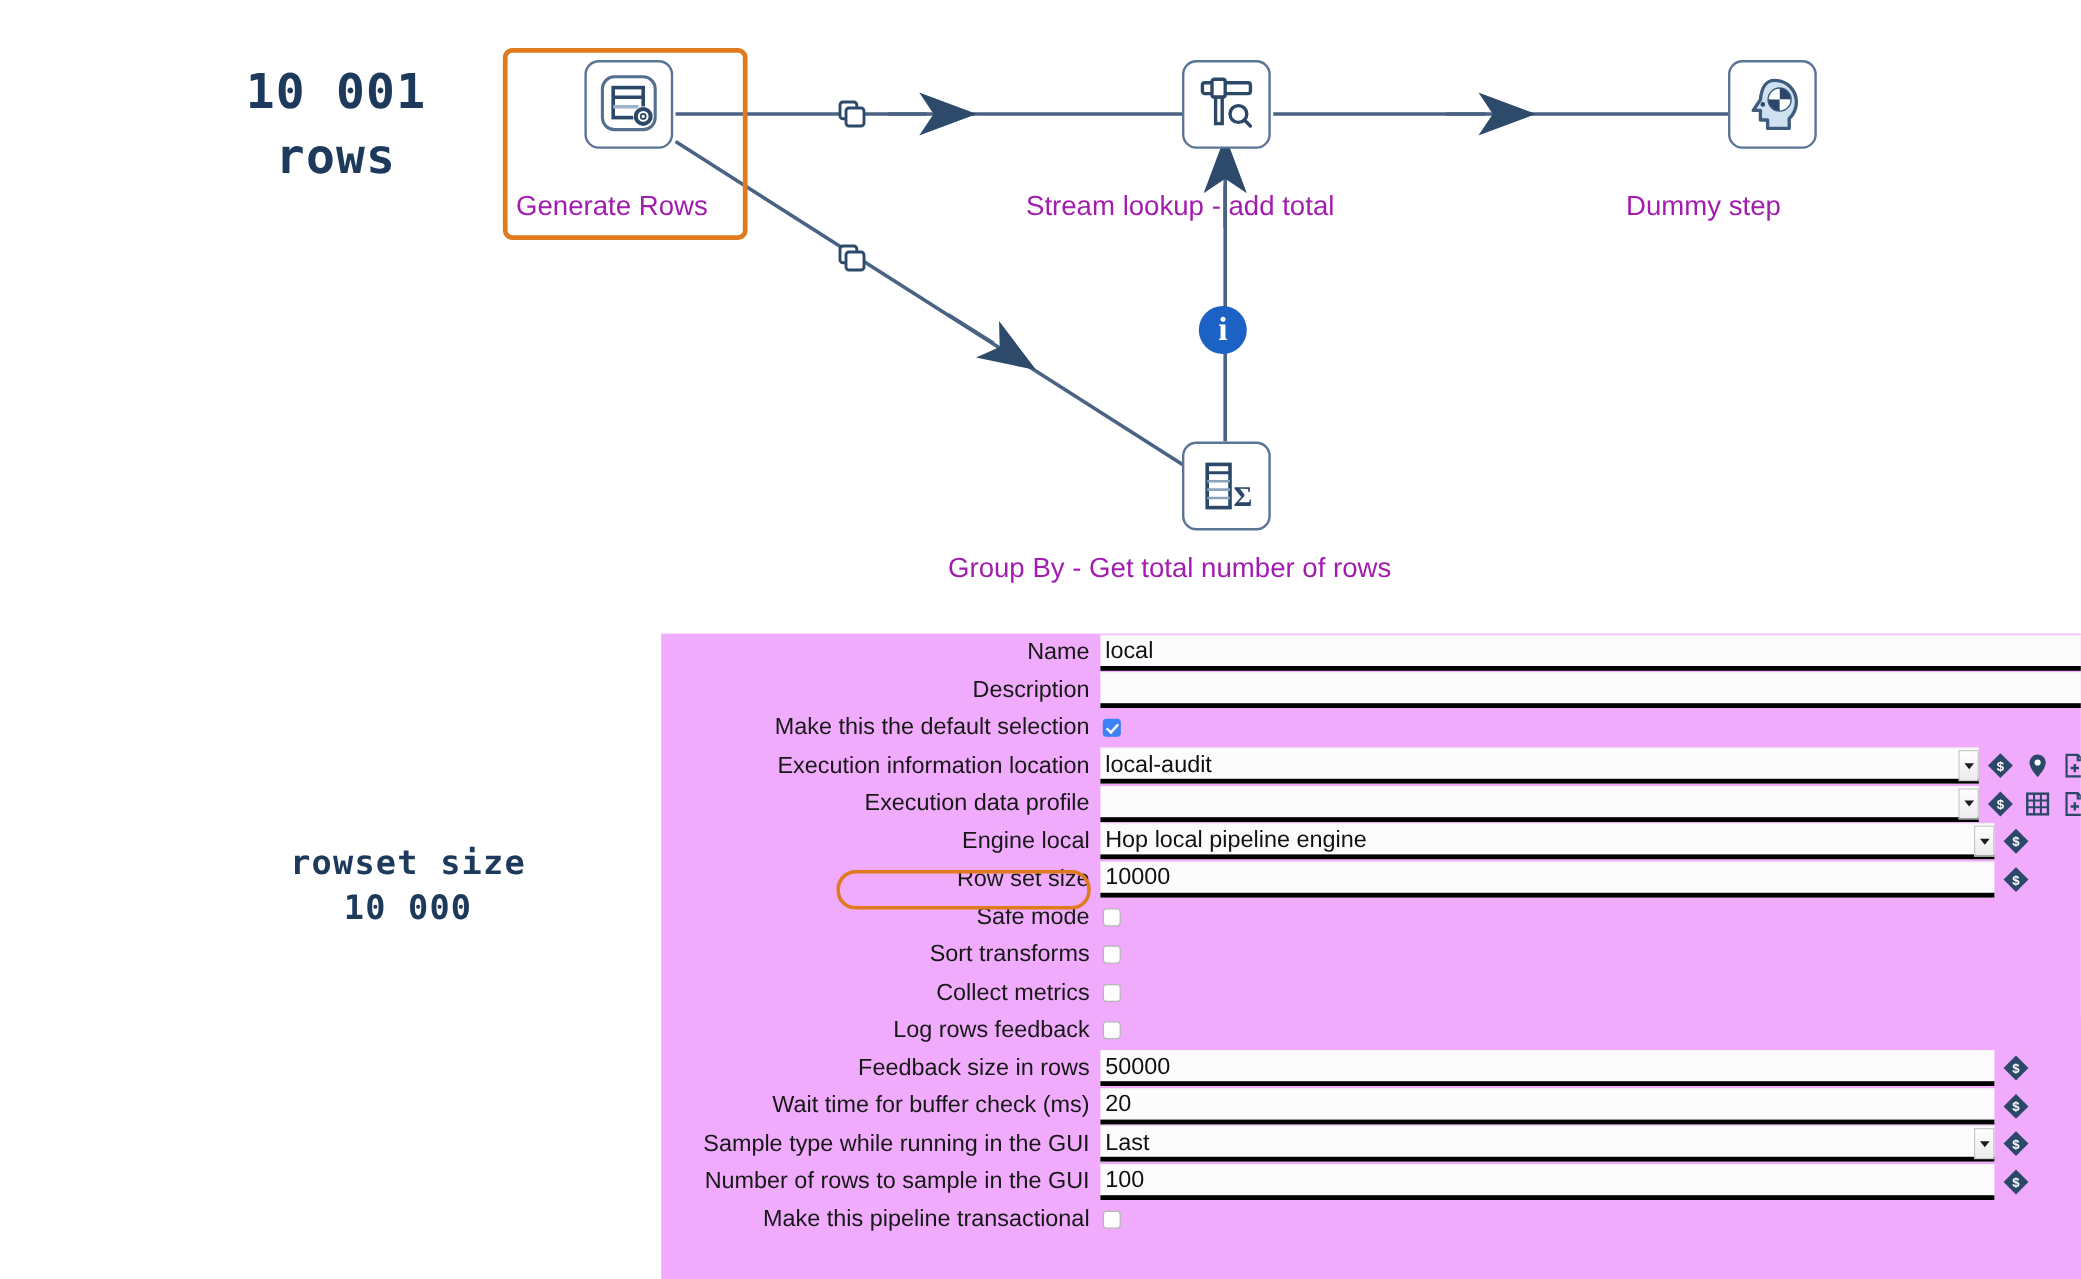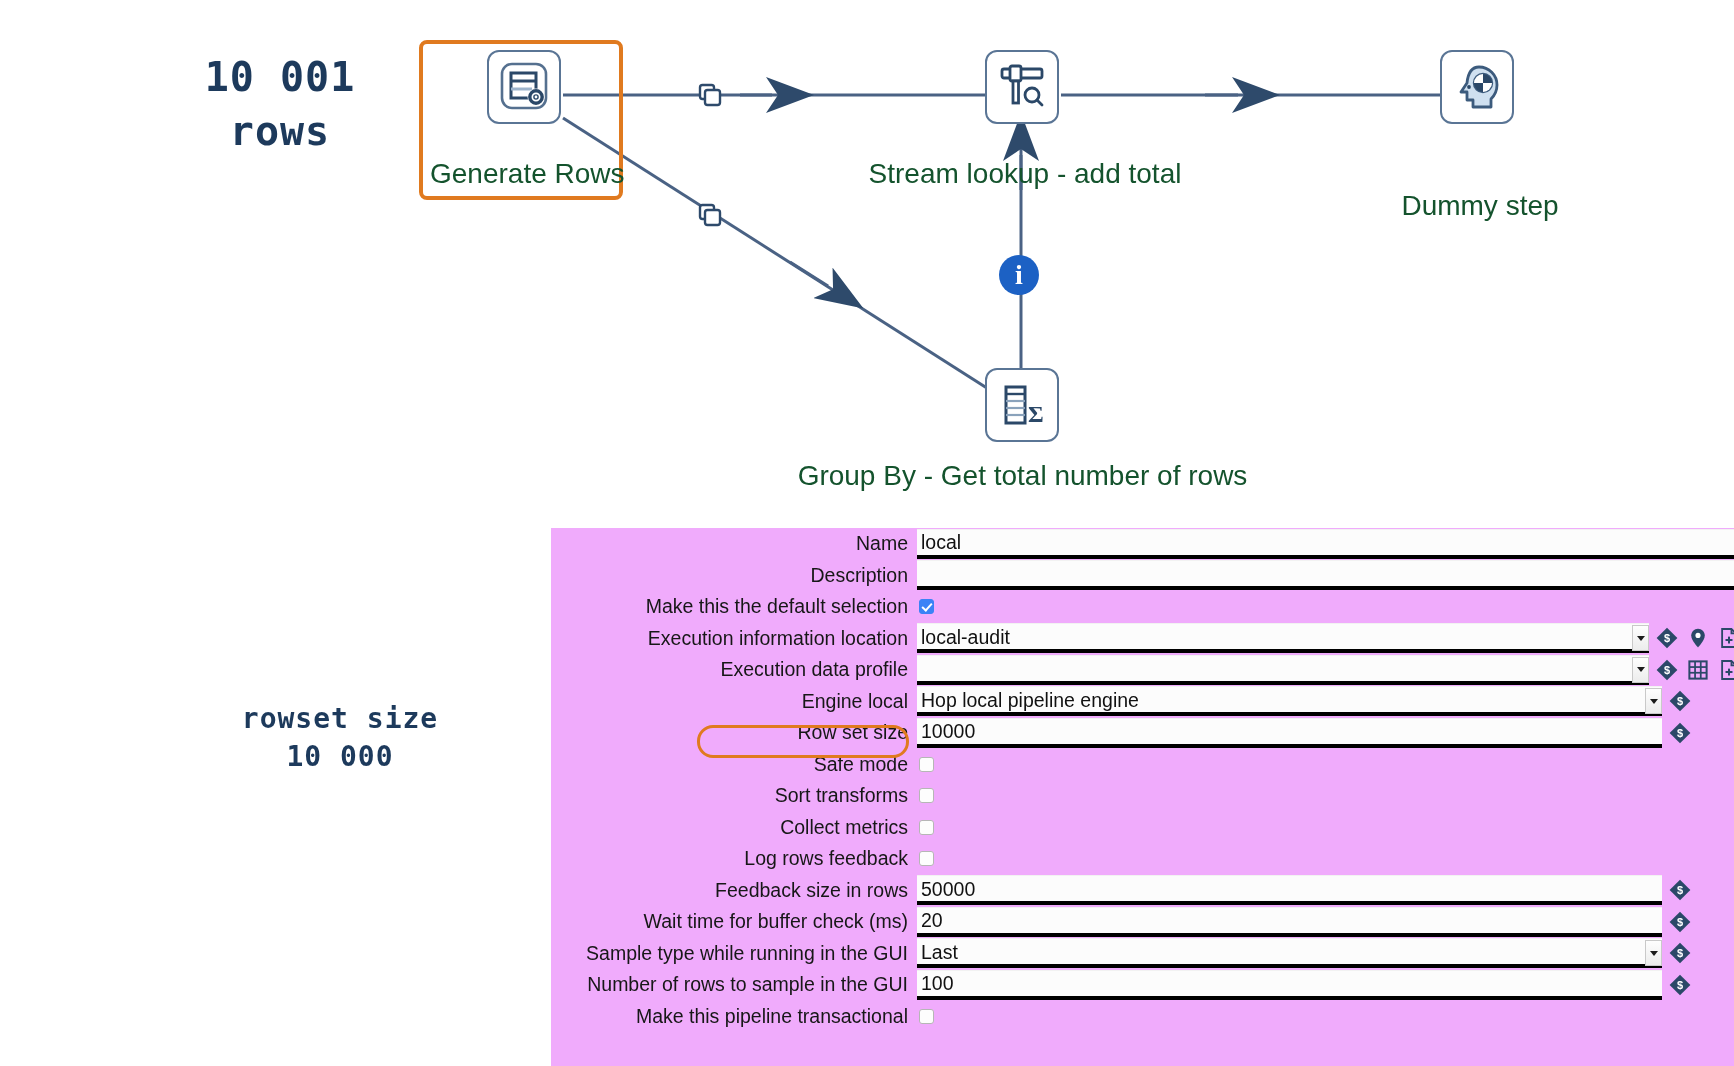--- a/index.html
+++ b/index.html
@@ -35,31 +35,31 @@
     width: 74px; height: 74px;
     border: 2px solid #5a7595;
     border-radius: 12px;
     background: #ffffff;
     display: flex; align-items: center; justify-content: center;
     z-index: 4;
   }
   .node-label {
     position: absolute;
     z-index: 5;
-    color: #14532d;
-    font-size: 28px;
+    color: #a21caf;
+    font-size: 23px;
     white-space: nowrap;
-    text-align: center;
+    text-align: left;
   }
   #node-gen { left: 487px; top: 50px; }
   #label-gen { left: 430px; top: 158px; width: 190px; }
   #node-lookup { left: 985px; top: 50px; }
   #label-lookup { left: 855px; top: 158px; width: 340px; }
   #node-dummy { left: 1440px; top: 50px; }
-  #label-dummy { left: 1355px; top: 158px; width: 250px; margin-top: 32px; }
+  #label-dummy { left: 1355px; top: 158px; width: 250px; }
   #node-group { left: 985px; top: 368px; }
   #label-group { left: 790px; top: 460px; width: 465px; }
 
   #highlight-gen {
     position: absolute;
     left: 419px; top: 40px; width: 204px; height: 160px;
     border: 4px solid #e07a1f;
     border-radius: 8px;
     z-index: 3;
   }

